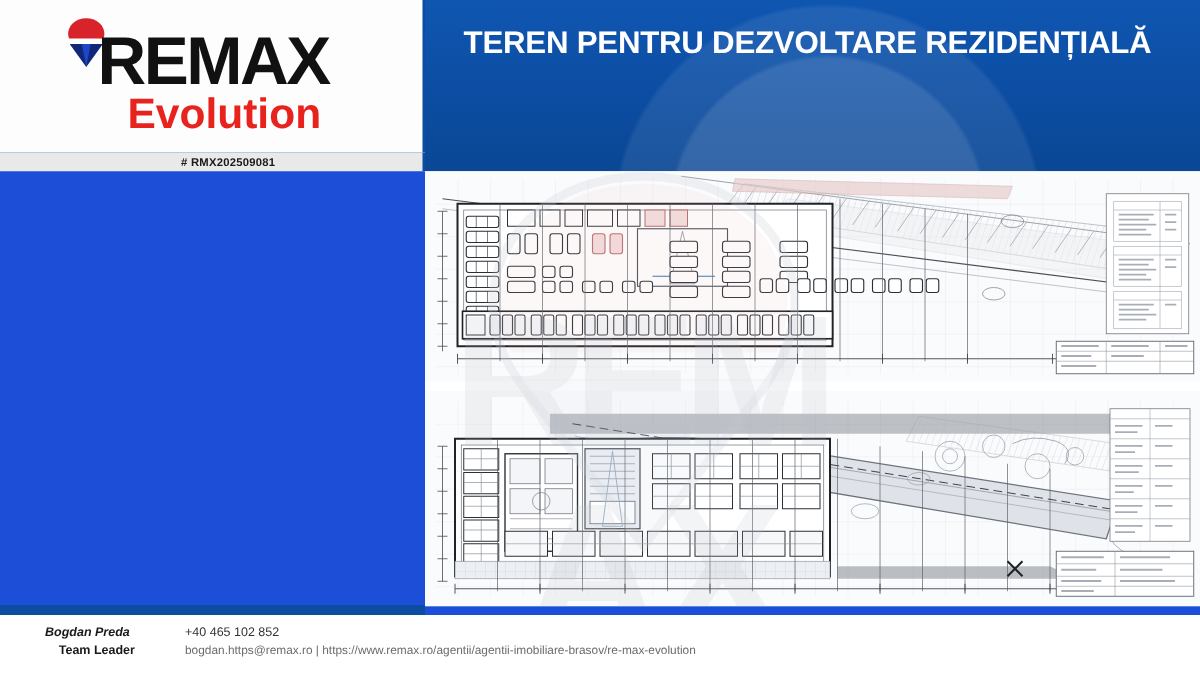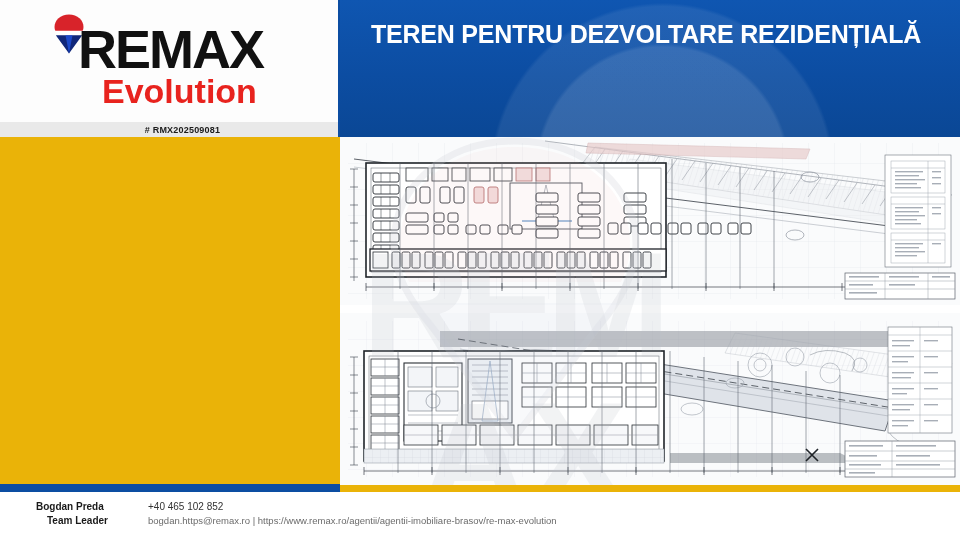--- a/index.html
+++ b/index.html
@@ -7,21 +7,21 @@
   html, body {
     width: 960px; height: 540px;
     overflow: hidden;
     background: #ffffff;
     font-family: "Liberation Sans", sans-serif;
   }
 
   #page {
     position: relative;
     width: 960px; height: 540px;
-    background: #eab308;
+    background: #1d4ed8;
   }
 
   
   .header {
     position: absolute;
     left: 0; top: 0;
     width: 960px; height: 122px;
   }
   .header-logo-panel {
     position: absolute;
@@ -171,20 +171,21 @@
     left: 0; top: -8px;
     width: 340px; height: 8px;
     background: #0c4da2;
   }
   .agent-name {
     position: absolute;
     left: 36px; top: 9px;
     font-size: 10px;
     font-weight: bold;
     color: #1a1a1a;
+    font-style: italic;
   }
   .agent-role {
     position: absolute;
     left: 47px; top: 23px;
     font-size: 10px;
     font-weight: bold;
     color: #1a1a1a;
   }
   .agent-phone {
     position: absolute;

